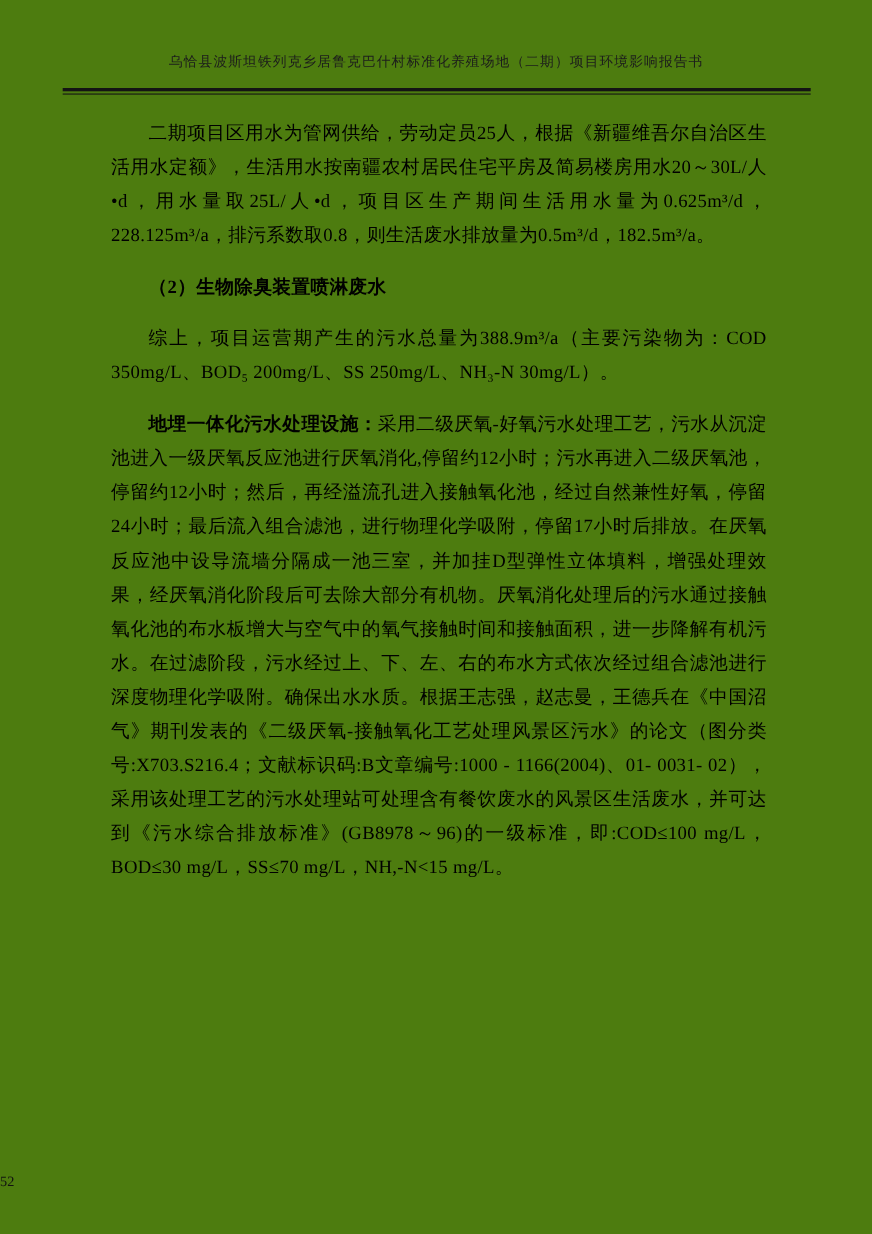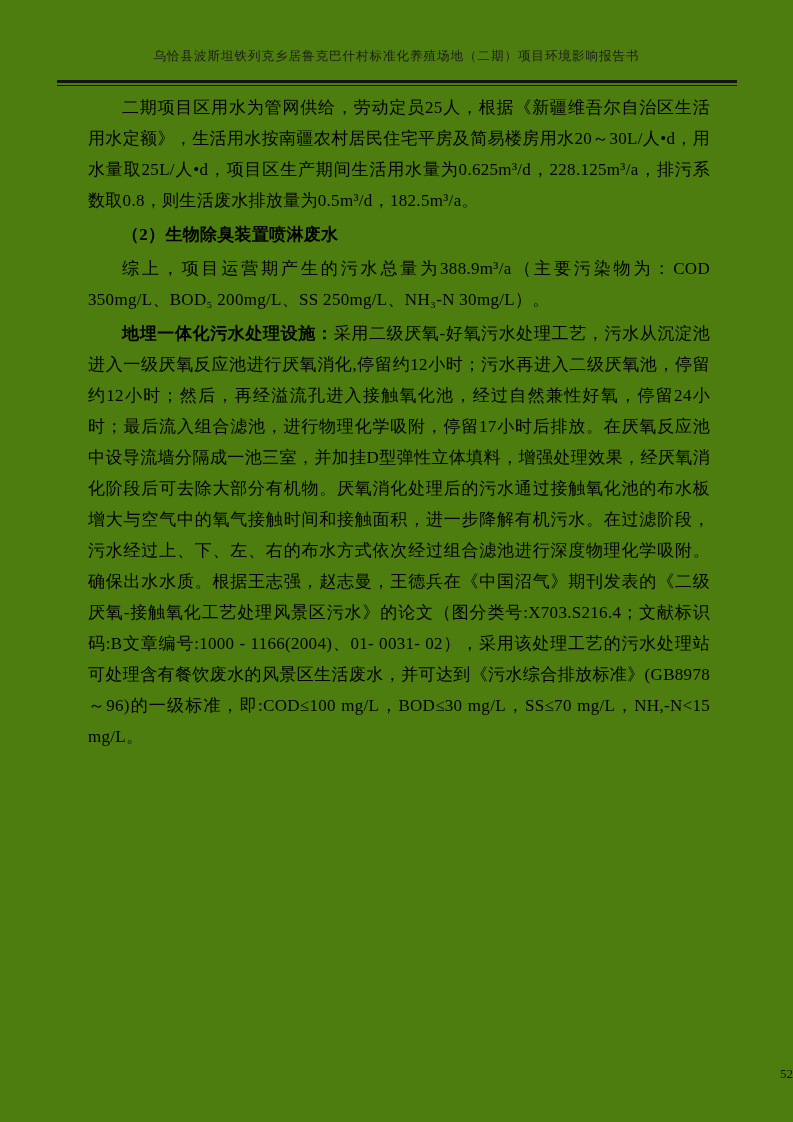--- a/index.html
+++ b/index.html
@@ -42,36 +42,36 @@
     position: absolute;
     top: 89px;
     left: 85px;
     width: 628px;
     font-size: 17px;
     line-height: 31px;
     text-align: justify;
     letter-spacing: 0.3px;
   }
   .content p {
-    margin: 3px;
+    margin: 16px;
     padding: 0;
     text-indent: 2em;
   }
   .para-heading {
     font-weight: bold;
   }
   .lead-bold {
     font-weight: bold;
   }
   .page-num {
     position: absolute;
     bottom: 40px;
     left: 0;
     right: 0;
-    text-align: right;
+    text-align: left;
     font-size: 13px;
     color: #111111;
   }
 </style>
 </head>
 <body>
 
 <div class="page">
 
   <div class="running-head">乌恰县波斯坦铁列克乡居鲁克巴什村标准化养殖场地（二期）项目环境影响报告书</div>

